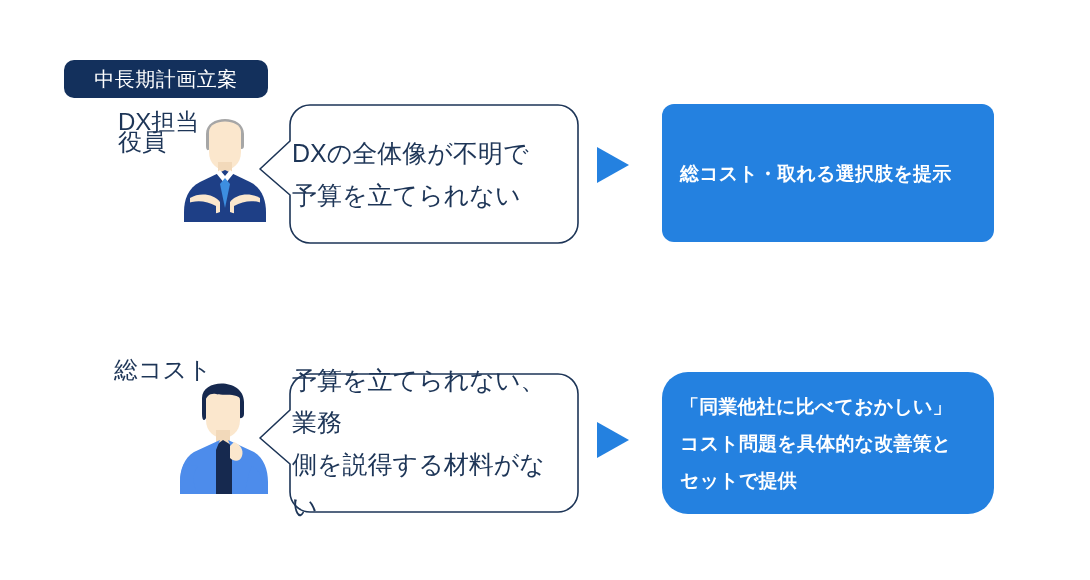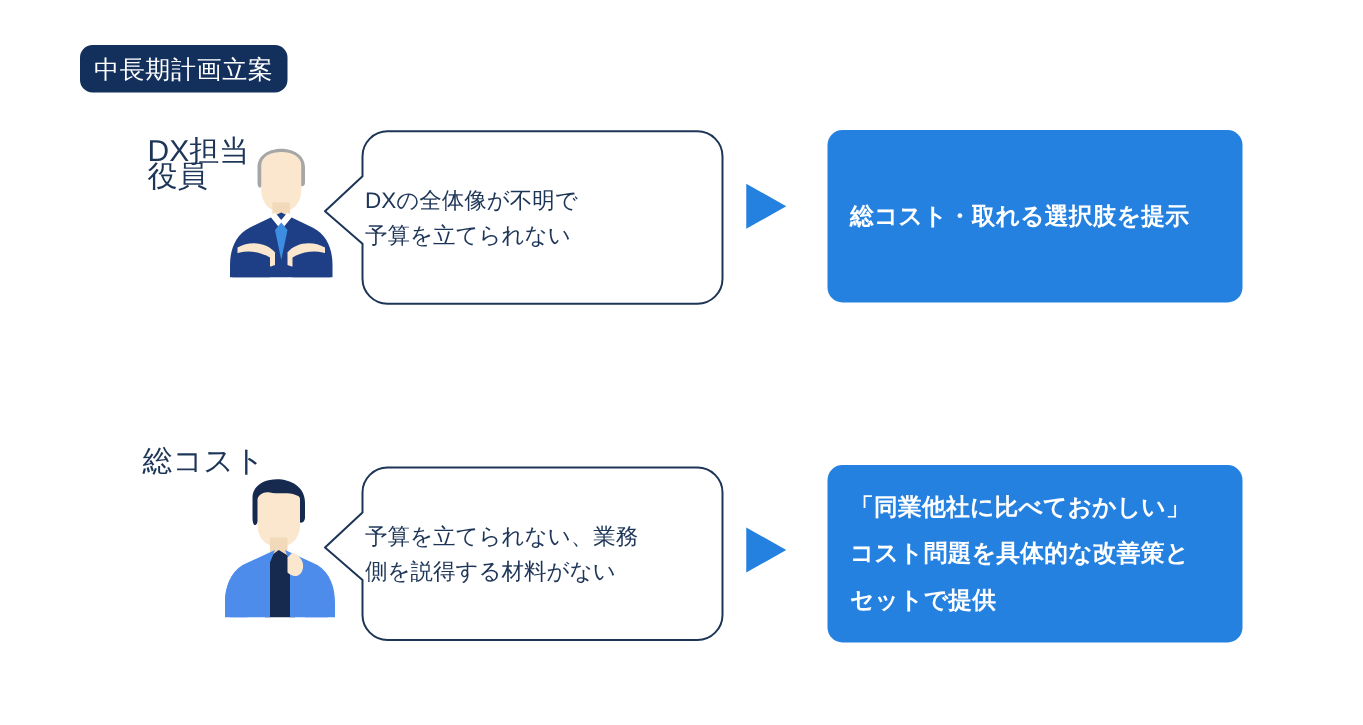--- a/index.html
+++ b/index.html
@@ -27,21 +27,21 @@
     color: #ffffff;
     border-radius: 10px;
     display: flex;
     align-items: center;
     justify-content: center;
     font-size: 20px;
     letter-spacing: 0.5px;
     font-weight: 400;
     white-space: nowrap;
   }
-  #badge-1 { left: 64px; top: 36px;  width: 166px; height: 38px; }
+  #badge-1 { left: 64px; top: 60px;  width: 204px; height: 38px; }
   #badge-2 { left: 64px; top: 293px; width: 186px; height: 38px; }
 
   
   .role-label {
     position: absolute;
     color: #1d3557;
     font-size: 24px;
     line-height: 20px;
     white-space: pre-line;
     margin-left: 44px;
@@ -64,22 +64,22 @@
   .bubble-text {
     position: absolute;
     left: 34px;
     top: 0;
     right: 18px;
     bottom: 0;
     display: flex;
     flex-direction: column;
     justify-content: center;
     color: #1d3557;
-    font-size: 18px;
-    line-height: 28px;
+    font-size: 25px;
+    line-height: 42px;
     white-space: pre-line;
   }
   #bubble-1 { left: 258px; top: 103px; width: 322px; height: 142px; }
   #bubble-2 { left: 258px; top: 372px; width: 322px; height: 142px; }
 
   
   .arrow {
     position: absolute;
     width: 0; height: 0;
     border-top: 18px solid transparent;
@@ -100,21 +100,21 @@
     line-height: 37px;
     display: flex;
     flex-direction: column;
     justify-content: center;
     box-sizing: border-box;
     padding: 0 18px;
     white-space: pre-line;
     letter-spacing: 0.2px;
   }
   #result-1 { left: 662px; top: 104px; width: 332px; height: 138px; }
-  #result-2 { left: 662px; top: 372px; width: 332px; height: 142px; }
+  #result-2 { left: 662px; top: 372px; width: 332px; height: 142px; border-radius: 26px; }
 </style>
 </head>
 <body>
 
 <div class="stage">
 
   <div class="badge" id="badge-1">中長期計画立案</div>
 
   <div class="role-label" id="role-1">DX担当
 役員</div>

